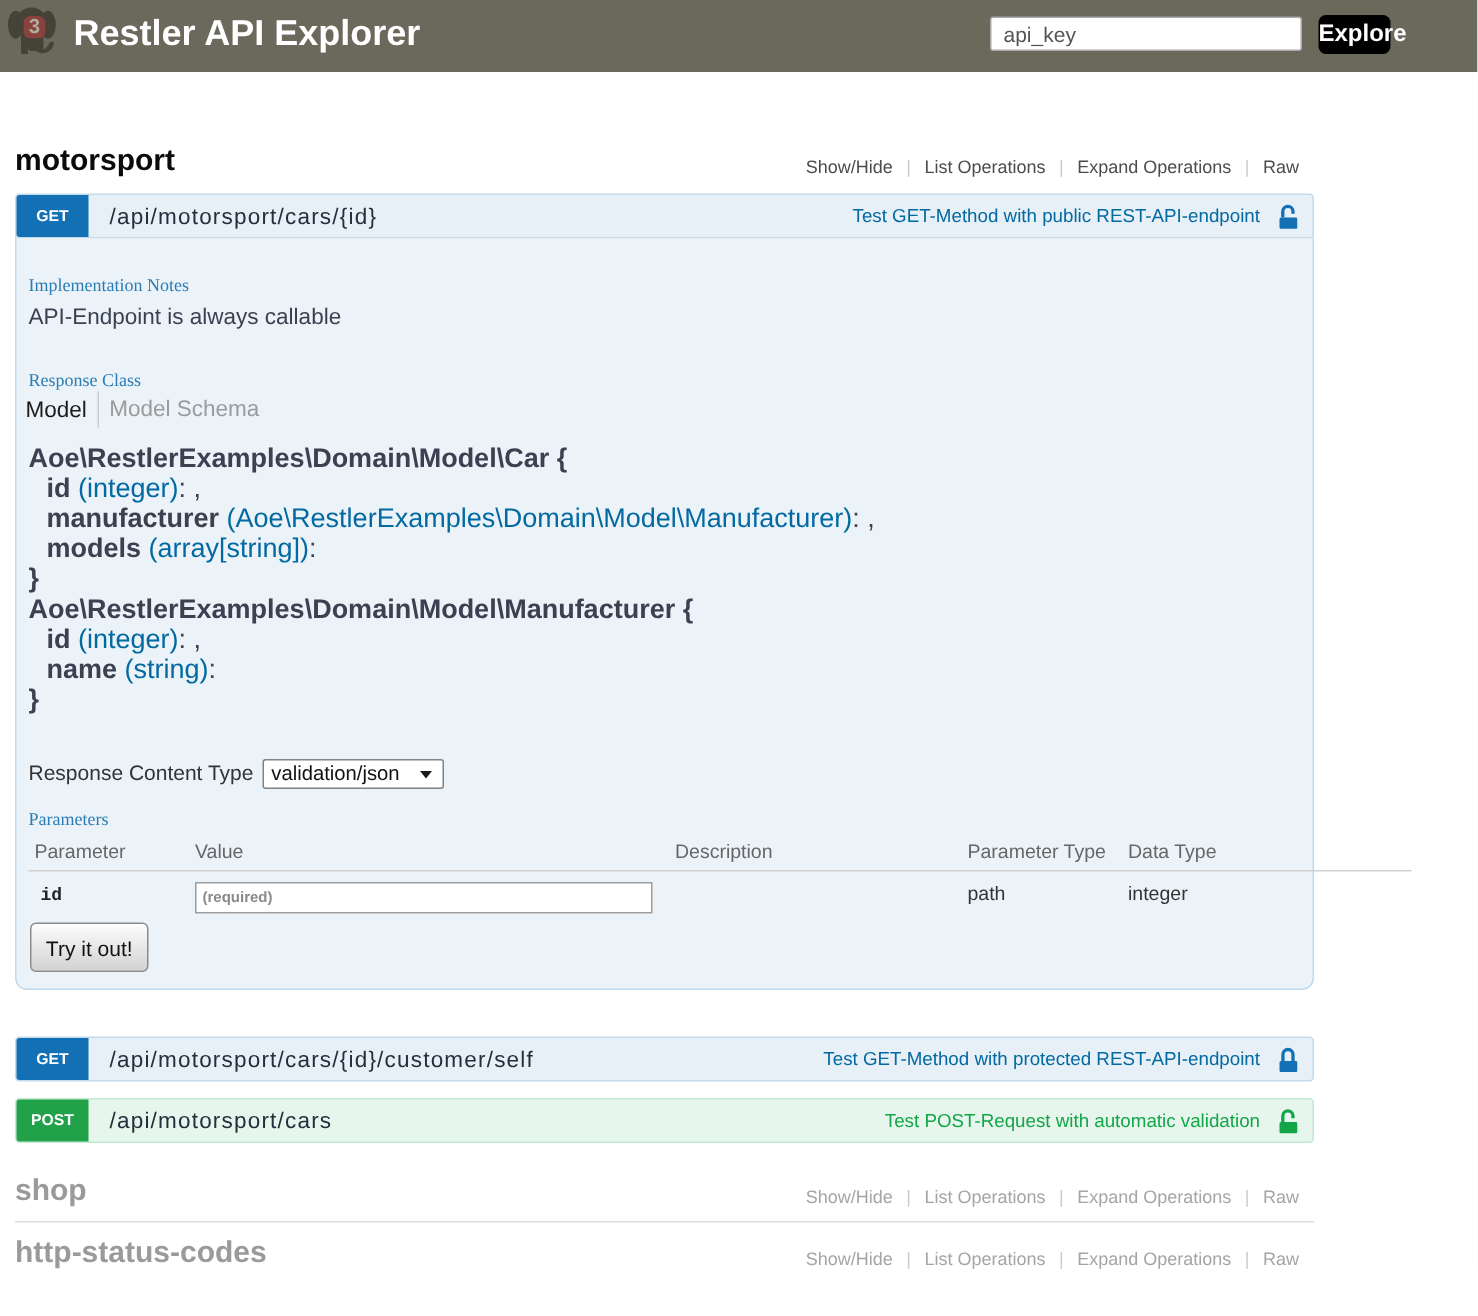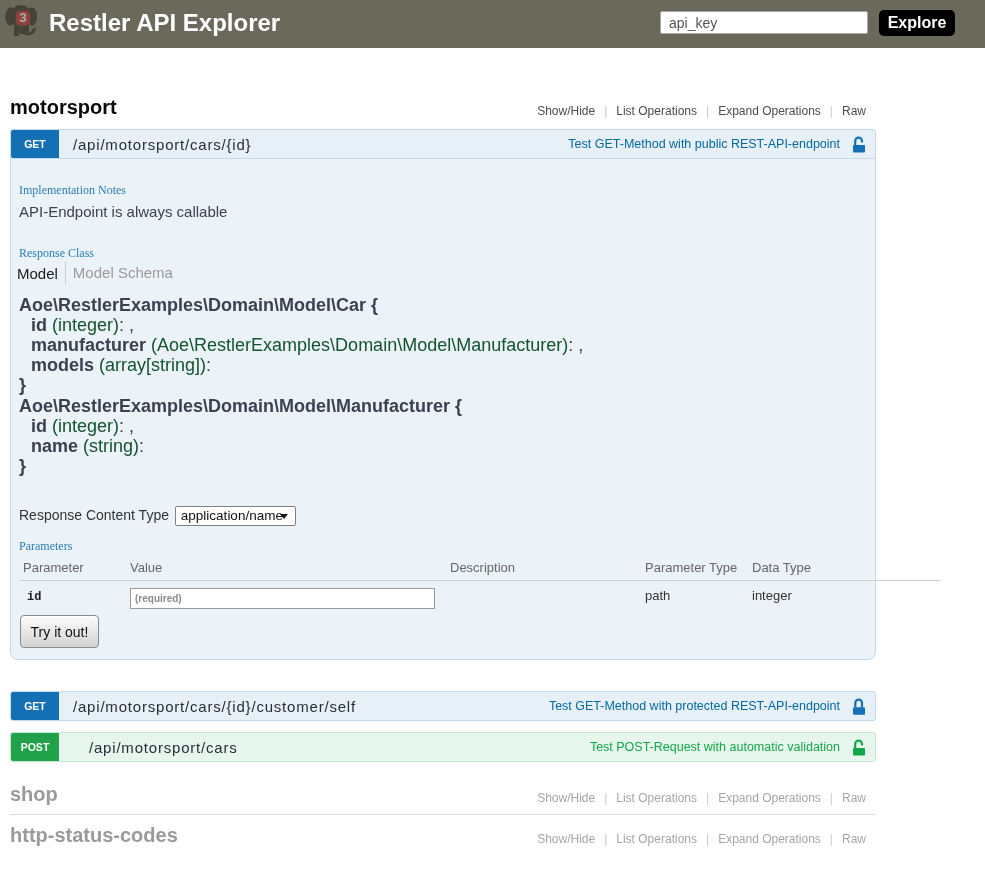--- a/index.html
+++ b/index.html
@@ -3,21 +3,21 @@
 <meta charset="utf-8">
 <title>Restler API Explorer</title>
 <style>
 * { margin:0; padding:0; box-sizing:border-box; }
 html,body { width:985px; height:877px; background:#fff; font-family:"Liberation Sans", sans-serif; overflow:hidden; }
 
 #header { height:48px; background:#6b685c; position:relative; }
 #logo { position:absolute; left:0px; top:0px; }
 #title { position:absolute; left:49px; top:9px; font-size:24px; font-weight:bold; color:#fff; }
 #apikey { position:absolute; left:660px; top:11px; width:208px; height:23px; border:1px solid #a8a8a8; border-radius:2px; background:#fff; font-family:"Liberation Sans", sans-serif; font-size:14px; color:#555; padding:0 0 0 8px; }
-#explore { position:absolute; left:879px; top:10px; width:76px; height:26px; background:#000; color:#fff; font-weight:bold; font-size:16px; border:none; border-radius:5px; font-family:"Liberation Sans", sans-serif; }
+#explore { position:absolute; left:879px; top:10px; width:48px; height:26px; background:#000; color:#fff; font-weight:bold; font-size:16px; border:none; border-radius:5px; font-family:"Liberation Sans", sans-serif; }
 
 #main { width:866px; margin-left:10px; }
 .res-head { display:flex; align-items:flex-end; }
 .res-head h2 { font-size:20px; font-weight:bold; color:#0b0b0b; line-height:24px; }
 .res-head .opts { margin-left:auto; font-size:12px; color:#4c4c4c; padding-right:10px; line-height:16px; }
 .res-head .opts .sep { color:#ccc; padding:0 9px; }
 .gray h2 { color:#9a9a9a; }
 .gray .opts { color:#a5a5a5; }
 
 .ep { display:flex; align-items:center; border:1px solid #c3d9ec; background:#e7f0f7; height:30px; border-radius:3px; }
@@ -28,21 +28,21 @@
 .ep.post { background:#e7f6ec; border-color:#c3e8d1; }
 .ep.post .verb { background:#21a149; }
 .ep.post .tlink { color:#13a649; }
 
 #panel { border:1px solid #c3d9ec; border-top:none; background:#ebf3f9; border-radius:0 0 8px 8px; padding-bottom:11px; }
 .h4 { color:#2a7cb3; font-size:12px; font-weight:normal;font-family:Liberation Serif, serif; }
 #panel .inner { padding-left:8px; padding-right:8px; }
 
 .sig { font-size:18px; color:#3b4151; line-height:20px; }
 .sig .prop { font-weight:bold; }
-.sig .typ { color:#14532d; }
+.sig .typ { color:#0369a1; }
 .sig .indent { padding-left:12px; }
 
 table.params { border-collapse:collapse; width:922px; font-size:13px; table-layout:fixed; }
 table.params th { text-align:left; font-weight:normal; color:#666; border-bottom:1px solid #d0d0d0; padding:0 0 5px 0; }
 table.params td { padding-top:7px; vertical-align:top; }
 .pname { font-family:"Liberation Mono", monospace; font-size:12px; font-weight:bold; color:#222; }
 .pinput { width:305px; height:21px; border:1px solid #9c9c9c; background:#fff; font-weight:bold; font-size:10px; color:#8a8a8a; padding-left:4px; font-family:"Liberation Sans", sans-serif;}
 
 .try { width:79px; height:33px; border:1px solid #8a8a8a; border-radius:4px; background:linear-gradient(#fdfdfd,#d2d2d2); font-size:14px; color:#111; font-family:"Liberation Sans", sans-serif; box-shadow:inset 0 1px 0 #fff; }
 
@@ -101,21 +101,21 @@
         <div><span class="prop">Aoe\RestlerExamples\Domain\Model\Car {</span></div>
         <div class="indent"><span class="prop">id</span> <span class="typ">(integer)</span>: ,</div>
         <div class="indent"><span class="prop">manufacturer</span> <span class="typ">(Aoe\RestlerExamples\Domain\Model\Manufacturer)</span>: ,</div>
         <div class="indent"><span class="prop">models</span> <span class="typ">(array[string])</span>:</div>
         <div><span class="prop">}</span></div>
         <div style="margin-top:1px;"><span class="prop">Aoe\RestlerExamples\Domain\Model\Manufacturer {</span></div>
         <div class="indent"><span class="prop">id</span> <span class="typ">(integer)</span>: ,</div>
         <div class="indent"><span class="prop">name</span> <span class="typ">(string)</span>:</div>
         <div><span class="prop">}</span></div>
       </div>
-      <div style="margin-top:30px; font-size:14px; color:#333;">Response Content Type <span class="fsel" style="margin-left:2px;">application/name</span></div>
+      <div style="margin-top:30px; font-size:14px; color:#333;">Response Content Type <span class="fsel" style="margin-left:2px;">validation/json</span></div>
       <div class="h4" style="padding-top:13px;">Parameters</div>
       <table class="params" style="margin-top:6px;">
         <colgroup>
             <col style="width:111px">
             <col style="width:320px">
             <col style="width:195px">
             <col style="width:107px">
             <col>
           </colgroup>
         <tbody>
@@ -141,21 +141,21 @@
   <div class="ep" style="margin-top:31px;">
     <div class="verb">GET</div>
     <div class="path">/api/motorsport/cars/{id}/customer/self</div>
     <div class="tlink">Test GET-Method with protected REST-API-endpoint
       <svg width="18" height="17" viewBox="0 0 18 17">
           <path d="M8.3 9.3 V5 A3.35 3.35 0 0 1 15 5 V9.3" stroke="#1470b4" stroke-width="2.2" fill="none"></path>
           <rect x="6" y="9.3" width="12" height="7.4" rx="1" fill="#1470b4"></rect>
         </svg>
     </div>
   </div>
-  <div class="ep post" style="margin-top:11px;gap:16px;">
+  <div class="ep post" style="margin-top:11px;">
     <div class="verb">POST</div>
     <div class="path">/api/motorsport/cars</div>
     <div class="tlink">Test POST-Request with automatic validation
       <svg width="18" height="17" viewBox="0 0 18 17">
           <path d="M8.2 9 V5 A3.4 3.4 0 0 1 15 5 V6.5" stroke="#13a649" stroke-width="2.2" fill="none"></path>
           <rect x="6" y="9" width="12" height="7.5" rx="1" fill="#13a649"></rect>
         </svg>
     </div>
   </div>
   <div class="res-head gray" style="margin-top:20px; padding-bottom:8px;">

